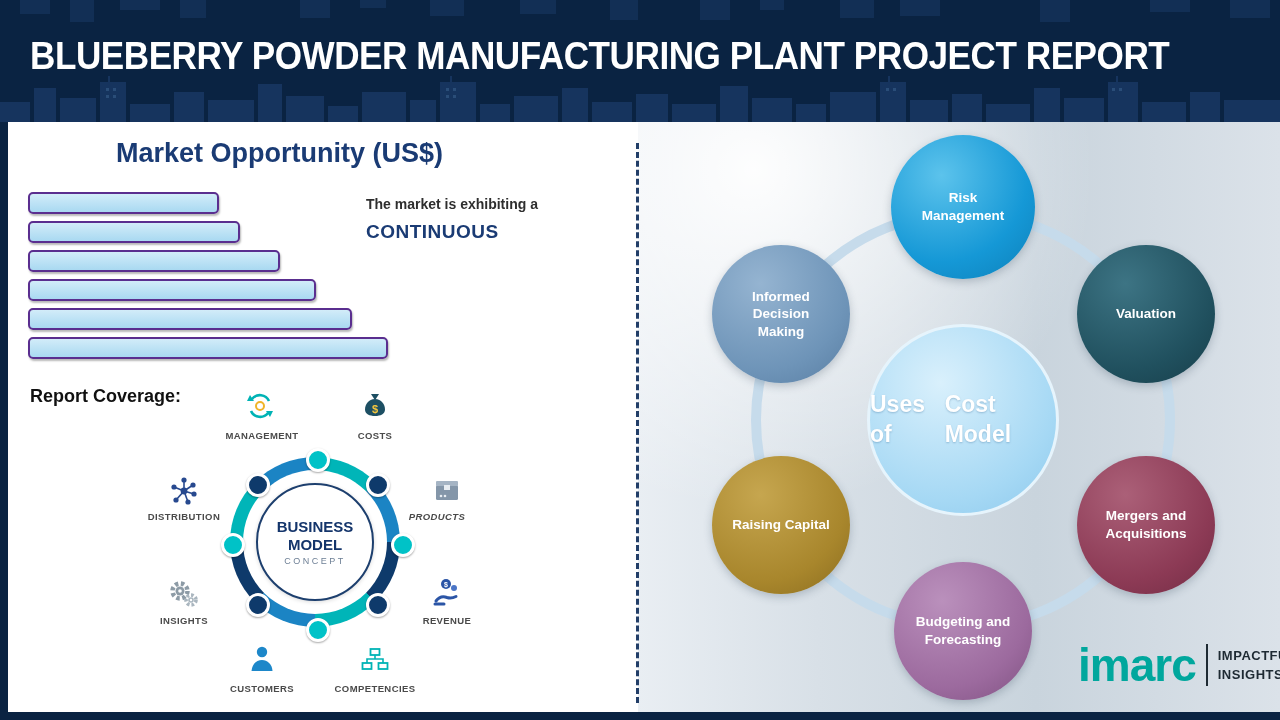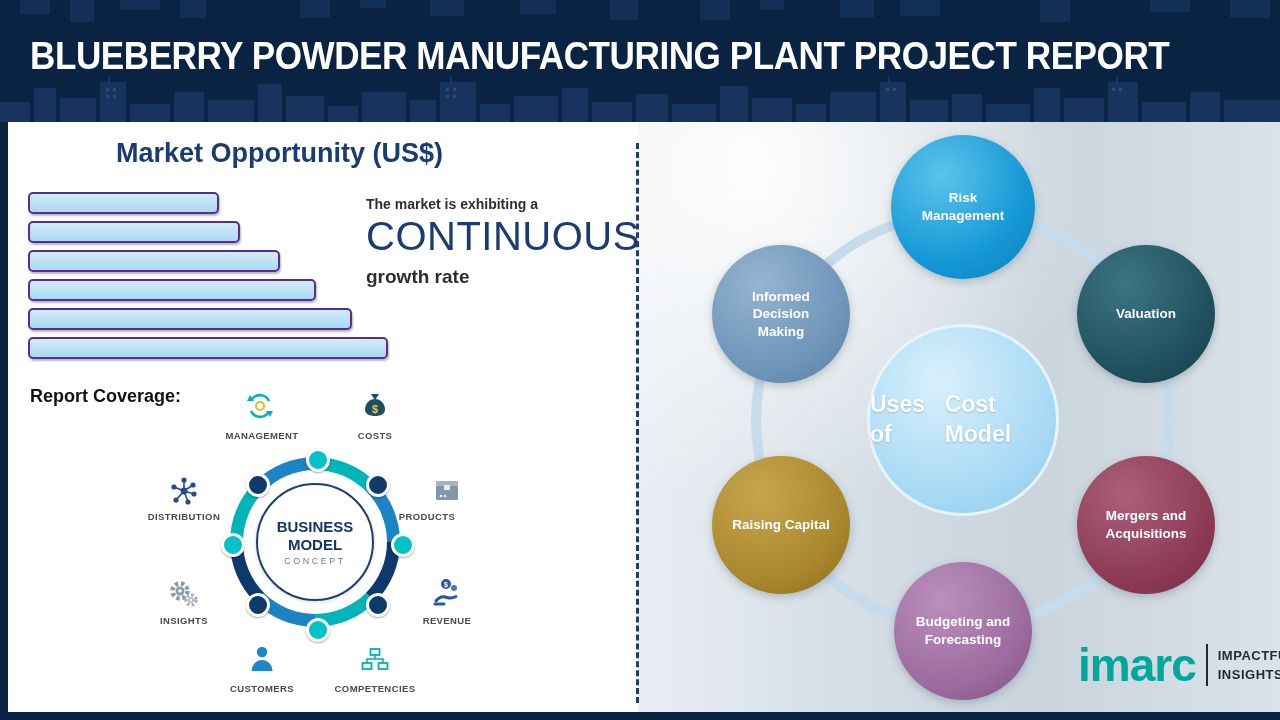--- a/index.html
+++ b/index.html
@@ -25,42 +25,42 @@
       linear-gradient(90deg,#e9eef3 0%,#d8e0e7 28%,#c9d4dd 62%,#dbe2e9 100%);}
   .divider{left:636px;top:143px;height:560px;width:0;border-left:3px dashed #223e68;}
 
   
   .mo-title{left:108px;top:16px;font-size:27px;font-weight:700;color:#1a3b74;}
   .mo-chart{left:20px;top:70px;}
   .bar{height:22px;margin-bottom:7px;background:linear-gradient(180deg,#d2ecf9,#a9d9f1);
     border:2px solid #5a2e8f;border-radius:5px;box-shadow:1px 2px 2px rgba(0,0,0,.28);box-sizing:border-box;}
   .growth{left:358px;top:74px;width:280px;}
   .growth-l1{font-size:14px;font-weight:600;color:#2e2e2e;}
-  .growth-hl{font-size:40px;font-weight:400;color:#1a3b74;margin:2px 0 7px;letter-spacing:.5px;}
+  .growth-hl{font-size:19px;font-weight:700;color:#1a3b74;margin:9px 0 7px;letter-spacing:.5px;}
   .growth-l2{font-size:19px;font-weight:600;color:#2e2e2e;}
 
   
   .rc-label{left:22px;top:264px;font-size:18px;font-weight:800;color:#111111;}
   .bm-ring{left:222px;top:335px;width:170px;height:170px;border-radius:50%;
     background:conic-gradient(from 0deg,#00b5b8 0 45deg,#1b84c4 45deg 90deg,#0e3a6b 90deg 135deg,
       #00b5b8 135deg 180deg,#1b84c4 180deg 225deg,#0e3a6b 225deg 270deg,#00b5b8 270deg 315deg,#1b84c4 315deg 360deg);}
   .bm-ring::after{content:"";position:absolute;left:13px;top:13px;width:144px;height:144px;border-radius:50%;background:#ffffff;}
   .bm-center{left:248px;top:361px;width:118px;height:118px;border-radius:50%;background:#ffffff;
     border:2px solid #1d3f6e;box-sizing:border-box;display:flex;flex-direction:column;justify-content:center;
     align-items:center;z-index:3;box-shadow:0 1px 4px rgba(0,0,0,.15);}
   .bm-center .l1{font-size:15px;font-weight:800;color:#14356b;line-height:1.15;}
   .bm-center .l3{font-size:9px;color:#6d7f95;letter-spacing:2.5px;margin-top:3px;}
   .bm-dot{width:18px;height:18px;border-radius:50%;border:3px solid #ffffff;box-sizing:content-box;
     box-shadow:0 1px 2px rgba(0,0,0,.35);z-index:2;}
   .dot-teal{background:#00c2c7;} .dot-navy{background:#0e3a6b;}
   .d1{left:298px;top:326px;} .d2{left:358px;top:351px;} .d3{left:383px;top:411px;} .d4{left:358px;top:471px;}
   .d5{left:298px;top:496px;} .d6{left:238px;top:471px;} .d7{left:213px;top:411px;} .d8{left:238px;top:351px;}
   .bm-item-label{font-size:9.5px;font-weight:600;color:#4a4a4a;letter-spacing:.4px;text-align:center;}
   .lab-management{left:209px;top:308px;width:90px;} .lab-costs{left:322px;top:308px;width:90px;}
-  .lab-distribution{left:126px;top:389px;width:100px;} .lab-products{left:374px;top:389px;width:90px;}
+  .lab-distribution{left:126px;top:389px;width:100px;} .lab-products{left:384px;top:389px;width:90px;font-style:italic;}
   .lab-services{left:126px;top:493px;width:100px;} .lab-revenue{left:394px;top:493px;width:90px;}
   .lab-customers{left:204px;top:561px;width:100px;} .lab-competencies{left:317px;top:561px;width:100px;}
   .ic-management{left:234px;top:266px;} .ic-costs{left:349px;top:266px;}
   .ic-distribution{left:158px;top:351px;} .ic-products{left:421px;top:350px;}
   .ic-services{left:158px;top:453px;} .ic-revenue{left:421px;top:452px;}
   .ic-customers{left:236px;top:519px;} .ic-competencies{left:349px;top:520px;}
 
   
   .cm-ring{left:113px;top:86px;width:424px;height:424px;border-radius:50%;border:10px solid #c6dbeb;box-sizing:border-box;}
   .cm-center{left:229px;top:202px;width:192px;height:192px;border-radius:50%;
@@ -186,21 +186,20 @@
         <div class="bar" style="width: 212px;"></div>
         <div class="bar" style="width: 252px;"></div>
         <div class="bar" style="width: 288px;"></div>
         <div class="bar" style="width: 324px;"></div>
         <div class="bar" style="width: 360px;"></div>
       </div>
 
     <div class="abs growth">
       <div class="growth-l1">The market is exhibiting a</div>
       <div class="growth-hl">CONTINUOUS</div>
-      <div class="growth-l2">growth rate</div>
     </div>
 
     <div class="abs rc-label">Report Coverage:</div>
 
     <div class="abs bm-ring"></div>
     <div class="abs bm-dot dot-teal d1"></div>
     <div class="abs bm-dot dot-navy d2"></div>
     <div class="abs bm-dot dot-teal d3"></div>
     <div class="abs bm-dot dot-navy d4"></div>
     <div class="abs bm-dot dot-teal d5"></div>

